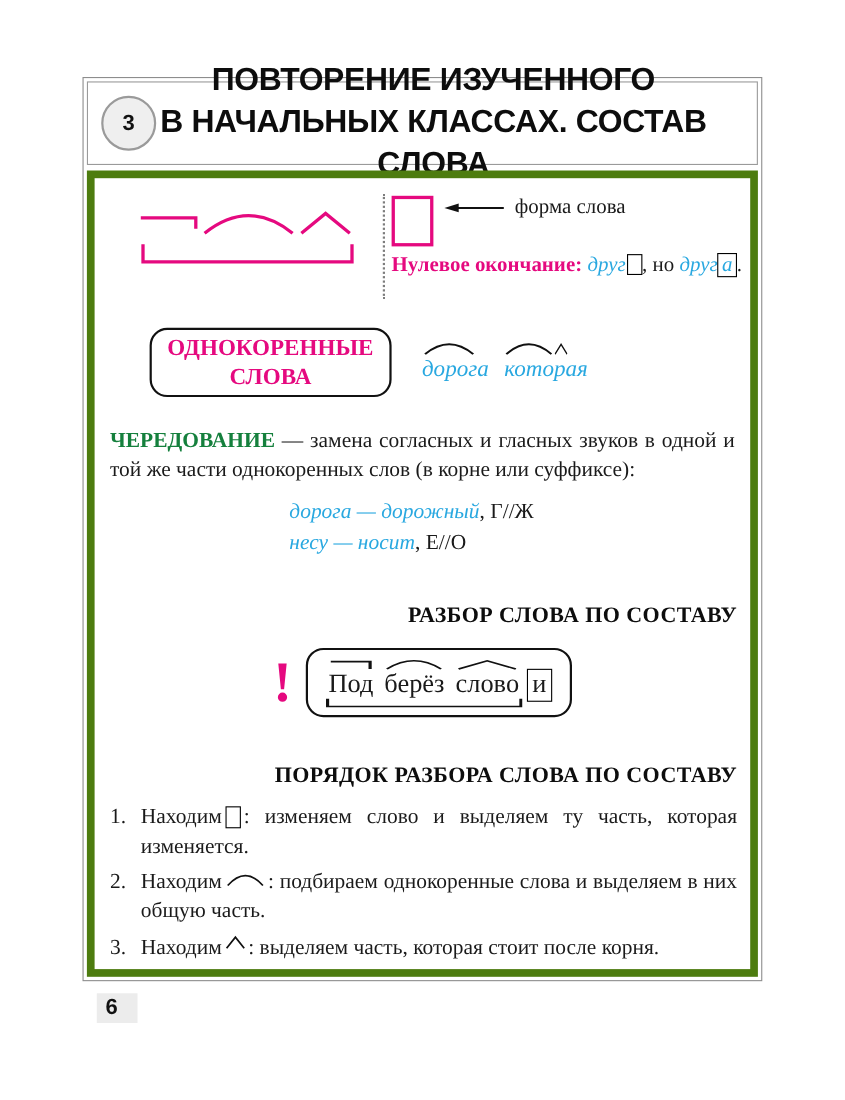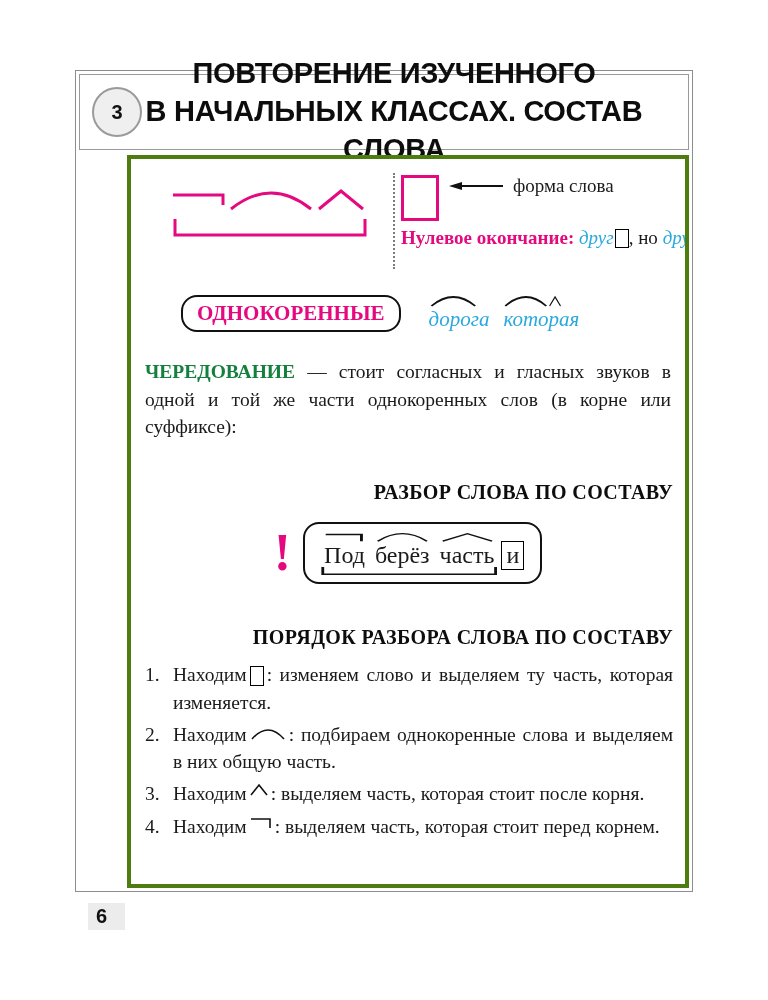--- a/index.html
+++ b/index.html
@@ -10,21 +10,21 @@
   .frame { position:absolute; left:75px; top:70px; width:618px; height:822px;
            border:1px solid #8d8d8d; padding:3px; display:flex; flex-direction:column; background:#fff; }
 
   .header-box { border:1px solid #9a9a9a; height:76px; display:flex; align-items:center; padding:0 12px; flex:none; }
   .badge-circle { width:50px; height:50px; border-radius:50%; background:#efefef; border:2px solid #9a9a9a;
                   display:flex; align-items:center; justify-content:center;
                   font-family:"Liberation Sans", sans-serif; font-weight:bold; font-size:20px; color:#111; flex:none; }
   .title-wrap { flex:1; text-align:center; font-family:"Liberation Sans", sans-serif; font-weight:bold;
                 font-size:29px; line-height:1.3; letter-spacing:-0.3px; color:#0d0d0d; padding-right:30px; }
 
-  .content-box { border:4px solid #4d7c0f; flex:1; margin-top:5px; padding:0 12px; overflow:hidden; position:relative;margin-left:48px; }
+  .content-box { border:7px solid #4d7c0f; flex:1; margin-top:5px; padding:0 12px; overflow:hidden; position:relative; }
 
   
   .scheme-row { display:flex; margin:14px 0 0 24px; }
   .scheme-svg { flex:none; margin-top:6px; }
   .dotted-divider { border-left:2px dotted #7d7d7d; height:96px; margin:0 6px 0 8px; flex:none; }
   .scheme-right { display:flex; flex-direction:column; }
   .square-arrows { display:flex; align-items:flex-start; }
   .ending-square { width:38px; height:46px; border:3px solid #e5097f; flex:none; margin-top:2px; }
   .arrow-rows { display:flex; flex-direction:column; margin-left:8px; }
   .arrow-row { display:flex; align-items:center; height:26px; }
@@ -114,20 +114,21 @@
           <div class="zero-line">
             <span class="zero-label">Нулевое окончание:</span>
             <span class="blue-italic">друг</span><span class="empty-box"></span><span>, но </span><span class="blue-italic">друг</span><span class="letter-box blue-italic">а</span><span>.</span>
           </div>
         </div>
       </div>
 
       <div class="cognates-row">
         <div class="cognates-box">
           <div>ОДНОКОРЕННЫЕ</div>
+          <div>СЛОВА</div>
         </div>
         <div class="cword-list">
           <span class="cword">
             <svg style="left:0;width:80%" viewBox="0 0 40 12" preserveAspectRatio="none">
                 <path d="M2 11 Q20 -7 38 11" fill="none" stroke="#111" stroke-width="1.7"></path>
               </svg>
             <span>дорога</span>
           </span>
           <span class="cword">
             <svg style="left:0;width:60%" viewBox="0 0 40 12" preserveAspectRatio="none">
@@ -135,21 +136,29 @@
               </svg>
             <svg style="left:60%;width:16%" viewBox="0 0 20 12" preserveAspectRatio="none">
                 <path d="M1 11 L10 2 L19 11" fill="none" stroke="#111" stroke-width="1.7"></path>
               </svg>
             <span>которая</span>
           </span>
         </div>
       </div>
 
       <div class="alt-para">
-        <span class="alt-term">ЧЕРЕДОВАНИЕ</span><span> — стоит согласных и гласных звуков в одной и той же части однокоренных слов (в корне или суффиксе):</span>
+        <span class="alt-term">ЧЕРЕДОВАНИЕ</span><span> — замена согласных и гласных звуков в одной и той же части однокоренных слов (в корне или суффиксе):</span>
+      </div>
+      <div class="alt-examples">
+        <div>
+          <span class="blue-italic">дорога — дорожный</span><span>, Г//Ж</span>
+        </div>
+        <div>
+          <span class="blue-italic">несу — носит</span><span>, Е//О</span>
+        </div>
       </div>
 
       <div class="center-heading h-razbor">РАЗБОР СЛОВА ПО СОСТАВУ</div>
       <div class="razbor-row">
         <span class="excl">!</span>
         <span class="razbor-box">
           <span class="stem">
             <svg class="stem-bracket" viewBox="0 0 100 10" preserveAspectRatio="none">
                 <path d="M1 0 V8 H99 V0" fill="none" stroke="#111" stroke-width="1.6"></path>
               </svg>
@@ -162,21 +171,21 @@
             <span class="part">
               <svg viewBox="0 0 40 12" preserveAspectRatio="none">
                   <path d="M2 11 Q20 -7 38 11" fill="none" stroke="#111" stroke-width="1.6"></path>
                 </svg>
               <span>берёз</span>
             </span>
             <span class="part">
               <svg viewBox="0 0 40 12" preserveAspectRatio="none">
                   <path d="M2 11 L20 2 L38 11" fill="none" stroke="#111" stroke-width="1.6"></path>
                 </svg>
-              <span>часть</span>
+              <span>слово</span>
             </span>
           </span>
           <span class="razbor-ending">и</span>
         </span>
       </div>
 
       <div class="center-heading h-poryadok">ПОРЯДОК РАЗБОРА СЛОВА ПО СОСТАВУ</div>
       <div class="order-list">
         <div class="order-item">
           <span class="order-num">1.</span>

